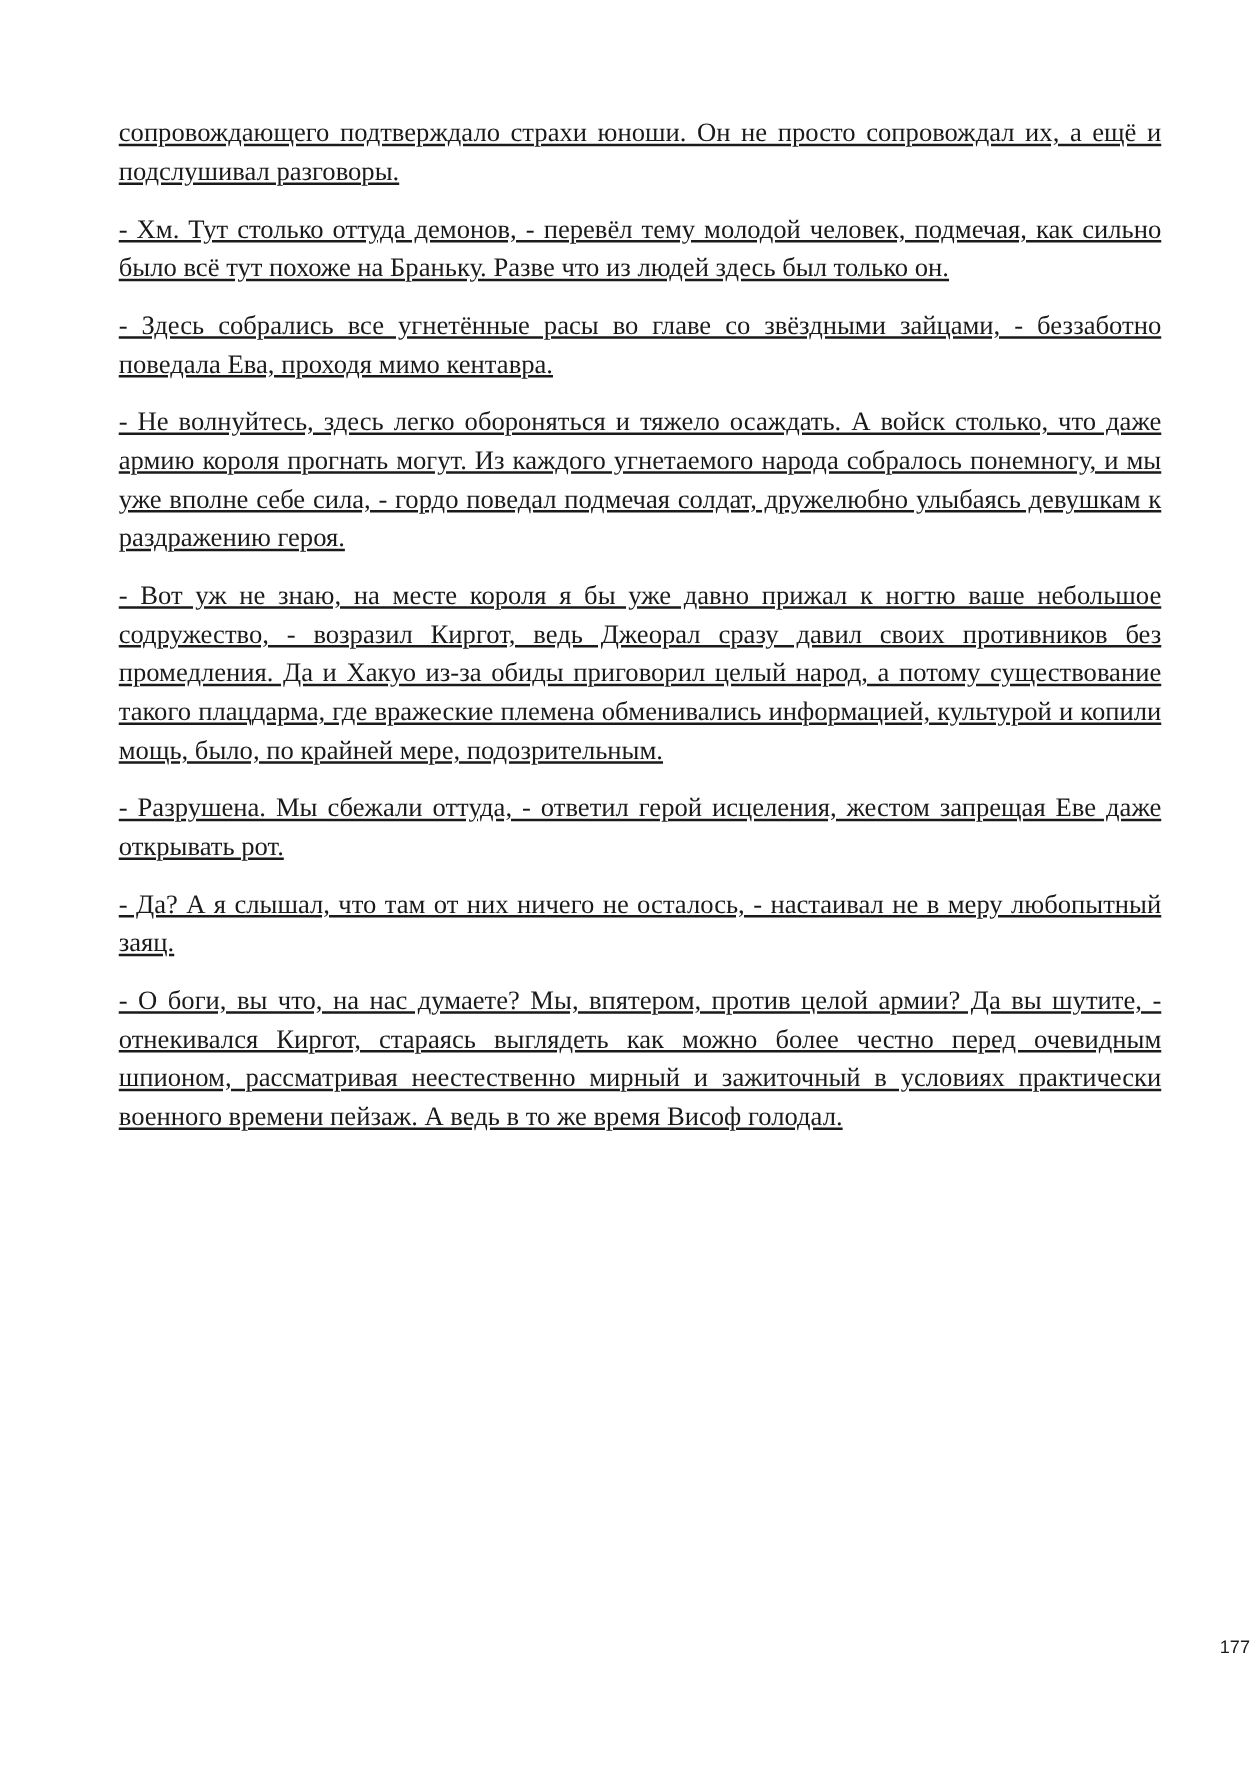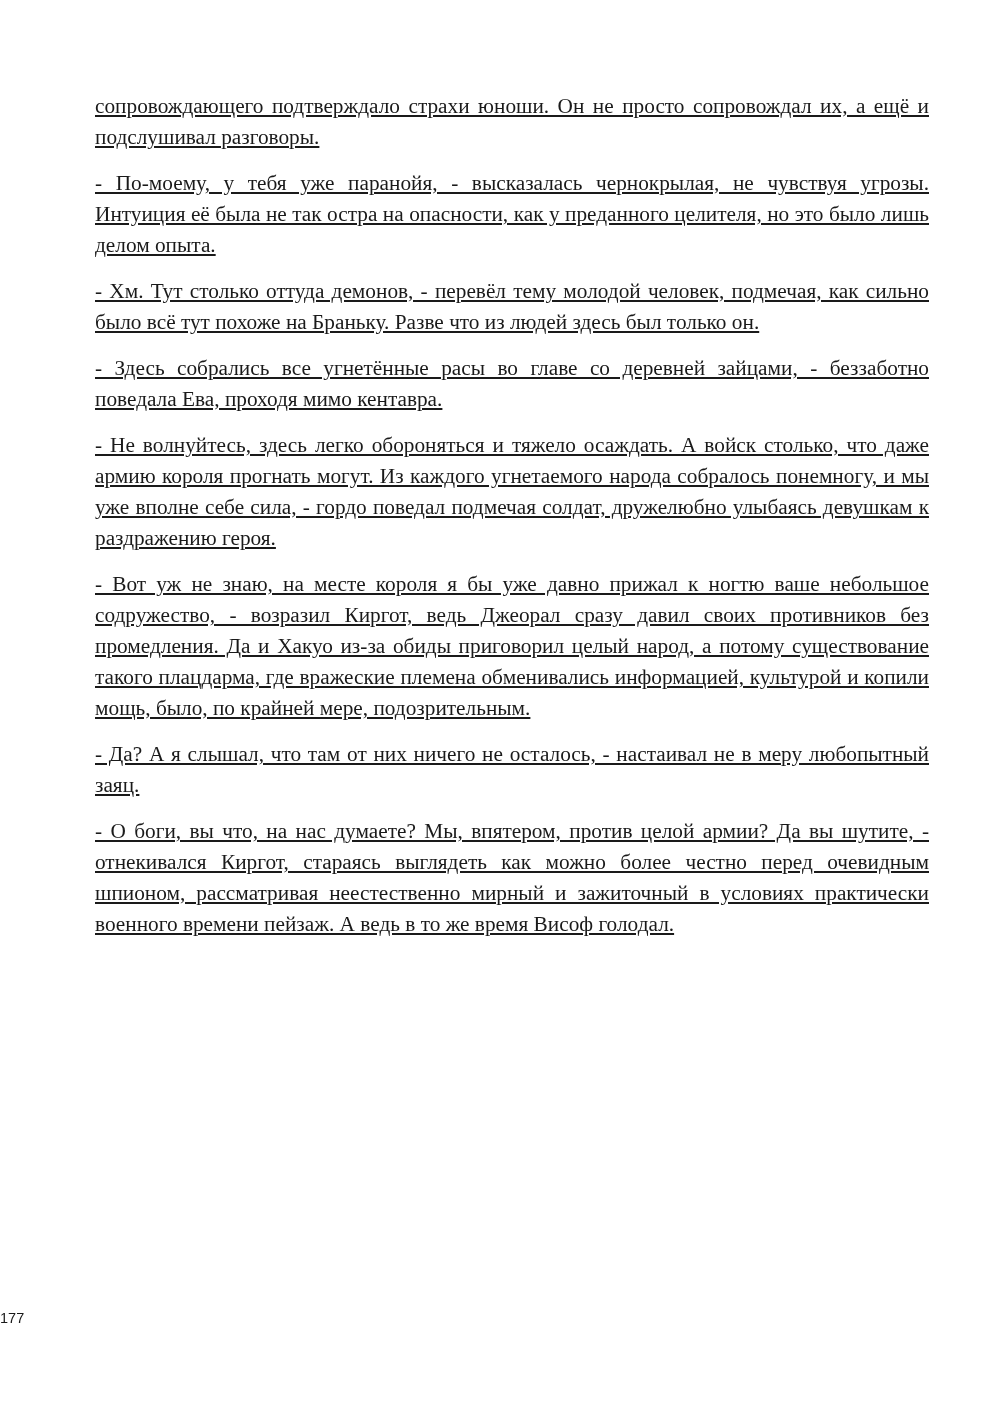--- a/index.html
+++ b/index.html
@@ -28,33 +28,33 @@
       margin: 0 0 15px 0;
       text-align: justify;
       text-align-last: left;
       hyphens: none;
     }
     .page-number {
       position: absolute;
       left: 0;
       width: 1000px;
       top: 1310px;
-      text-align: left;
+      text-align: right;
       font-family: "Liberation Sans", "DejaVu Sans", sans-serif;
       font-size: 14.5px;
       color: #1a1a1a;
     }
   </style>
 </head>
 <body>
 
 <div class="page">
   <p class="para">сопровождающего подтверждало страхи юноши. Он не просто сопровождал их, а ещё и подслушивал разговоры.</p>
-  <p class="para">- По-моему, у тебя уже паранойя, - высказалась чернокрылая, не чувствуя угрозы. Интуиция её была не так остра на опасности, как у преданного целителя, но это было лишь делом опыта.</p>
   <p class="para">- Хм. Тут столько оттуда демонов, - перевёл тему молодой человек, подмечая, как сильно было всё тут похоже на Браньку. Разве что из людей здесь был только он.</p>
-  <p class="para">- Здесь собрались все угнетённые расы во главе со деревней зайцами, - беззаботно поведала Ева, проходя мимо кентавра.</p>
+  <p class="para">- Здесь собрались все угнетённые расы во главе со звёздными зайцами, - беззаботно поведала Ева, проходя мимо кентавра.</p>
   <p class="para">- Не волнуйтесь, здесь легко обороняться и тяжело осаждать. А войск столько, что даже армию короля прогнать могут. Из каждого угнетаемого народа собралось понемногу, и мы уже вполне себе сила, - гордо поведал подмечая солдат, дружелюбно улыбаясь девушкам к раздражению героя.</p>
   <p class="para">- Вот уж не знаю, на месте короля я бы уже давно прижал к ногтю ваше небольшое содружество, - возразил Киргот, ведь Джеорал сразу давил своих противников без промедления. Да и Хакуо из-за обиды приговорил целый народ, а потому существование такого плацдарма, где вражеские племена обменивались информацией, культурой и копили мощь, было, по крайней мере, подозрительным.</p>
+  <p class="para">- Разрушена. Мы сбежали оттуда, - ответил герой исцеления, жестом запрещая Еве даже открывать рот.</p>
   <p class="para">- Да? А я слышал, что там от них ничего не осталось, - настаивал не в меру любопытный заяц.</p>
   <p class="para">- О боги, вы что, на нас думаете? Мы, впятером, против целой армии? Да вы шутите, - отнекивался Киргот, стараясь выглядеть как можно более честно перед очевидным шпионом, рассматривая неестественно мирный и зажиточный в условиях практически военного времени пейзаж. А ведь в то же время Висоф голодал.</p>
 </div>
 
 <div class="page-number">177</div>
 
 </body></html>

